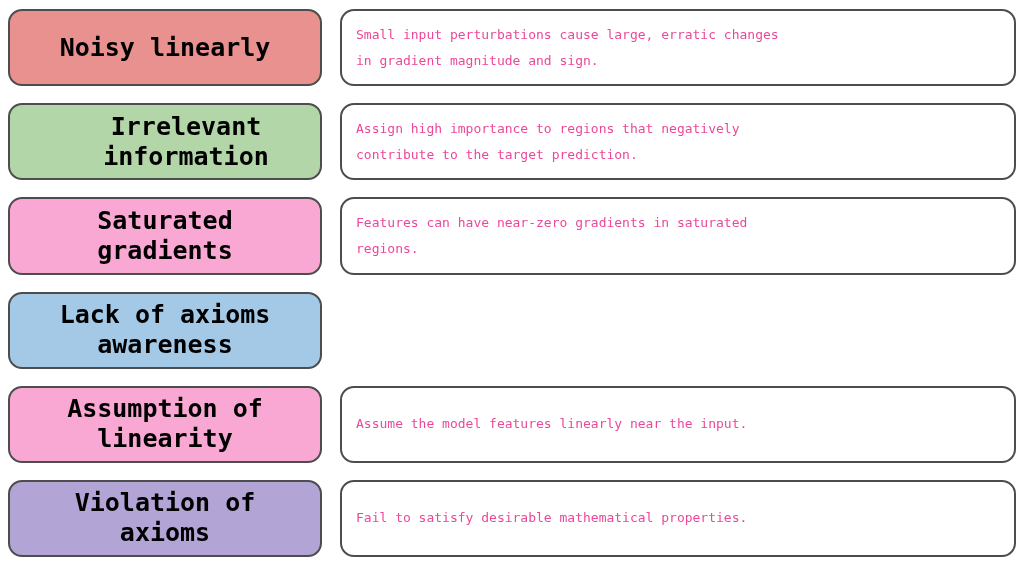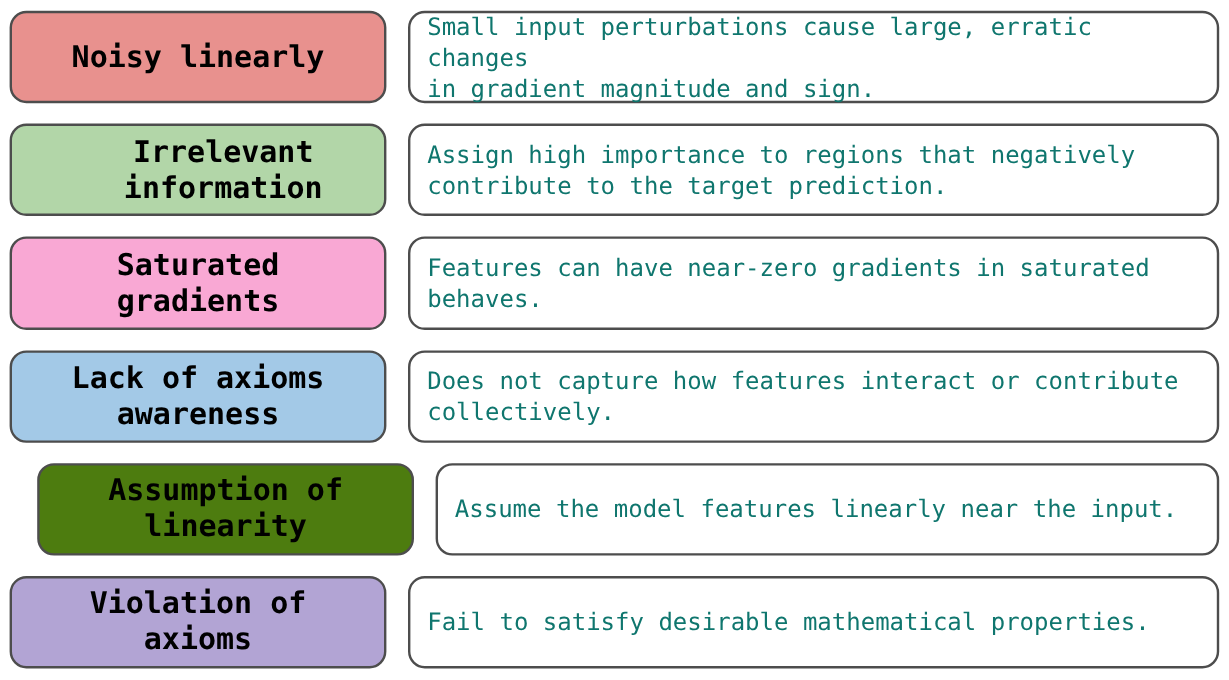--- a/index.html
+++ b/index.html
@@ -46,23 +46,23 @@
     padding: 2px 6px;
   }
   .desc-box {
     box-sizing: border-box;
     flex: 1;
     border: 2.5px solid #4d4d4d;
     border-radius: 14px;
     background: #ffffff;
     display: flex;
     align-items: center;
-    font-size: 20px;
+    font-size: 13px;
     line-height: 26px;
-    color: #0f766e;
+    color: #ec4899;
     white-space: pre-line;
     padding: 4px 14px;
   }
 </style>
 </head>
 <body>
 
 <div class="diagram">
 
   <div class="row">
@@ -75,32 +75,30 @@
     <div class="label-box" style="background: rgb(178, 214, 168); padding-left: 48px;">Irrelevant
 information</div>
     <div class="desc-box">Assign high importance to regions that negatively
 contribute to the target prediction.</div>
   </div>
 
   <div class="row">
     <div class="label-box" style="background: #f9a8d4;">Saturated
 gradients</div>
     <div class="desc-box">Features can have near-zero gradients in saturated
-behaves.</div>
+regions.</div>
   </div>
 
   <div class="row">
     <div class="label-box" style="background: rgb(163, 201, 231);">Lack of axioms
 awareness</div>
-    <div class="desc-box">Does not capture how features interact or contribute
-collectively.</div>
   </div>
 
   <div class="row">
-    <div class="label-box" style="background: #4d7c0f; margin-left: 23px;">Assumption of
+    <div class="label-box" style="background: #f9a8d4;">Assumption of
 linearity</div>
     <div class="desc-box">Assume the model features linearly near the input.</div>
   </div>
 
   <div class="row">
     <div class="label-box" style="background: rgb(178, 164, 212);">Violation of
 axioms</div>
     <div class="desc-box">Fail to satisfy desirable mathematical properties.</div>
   </div>
 

